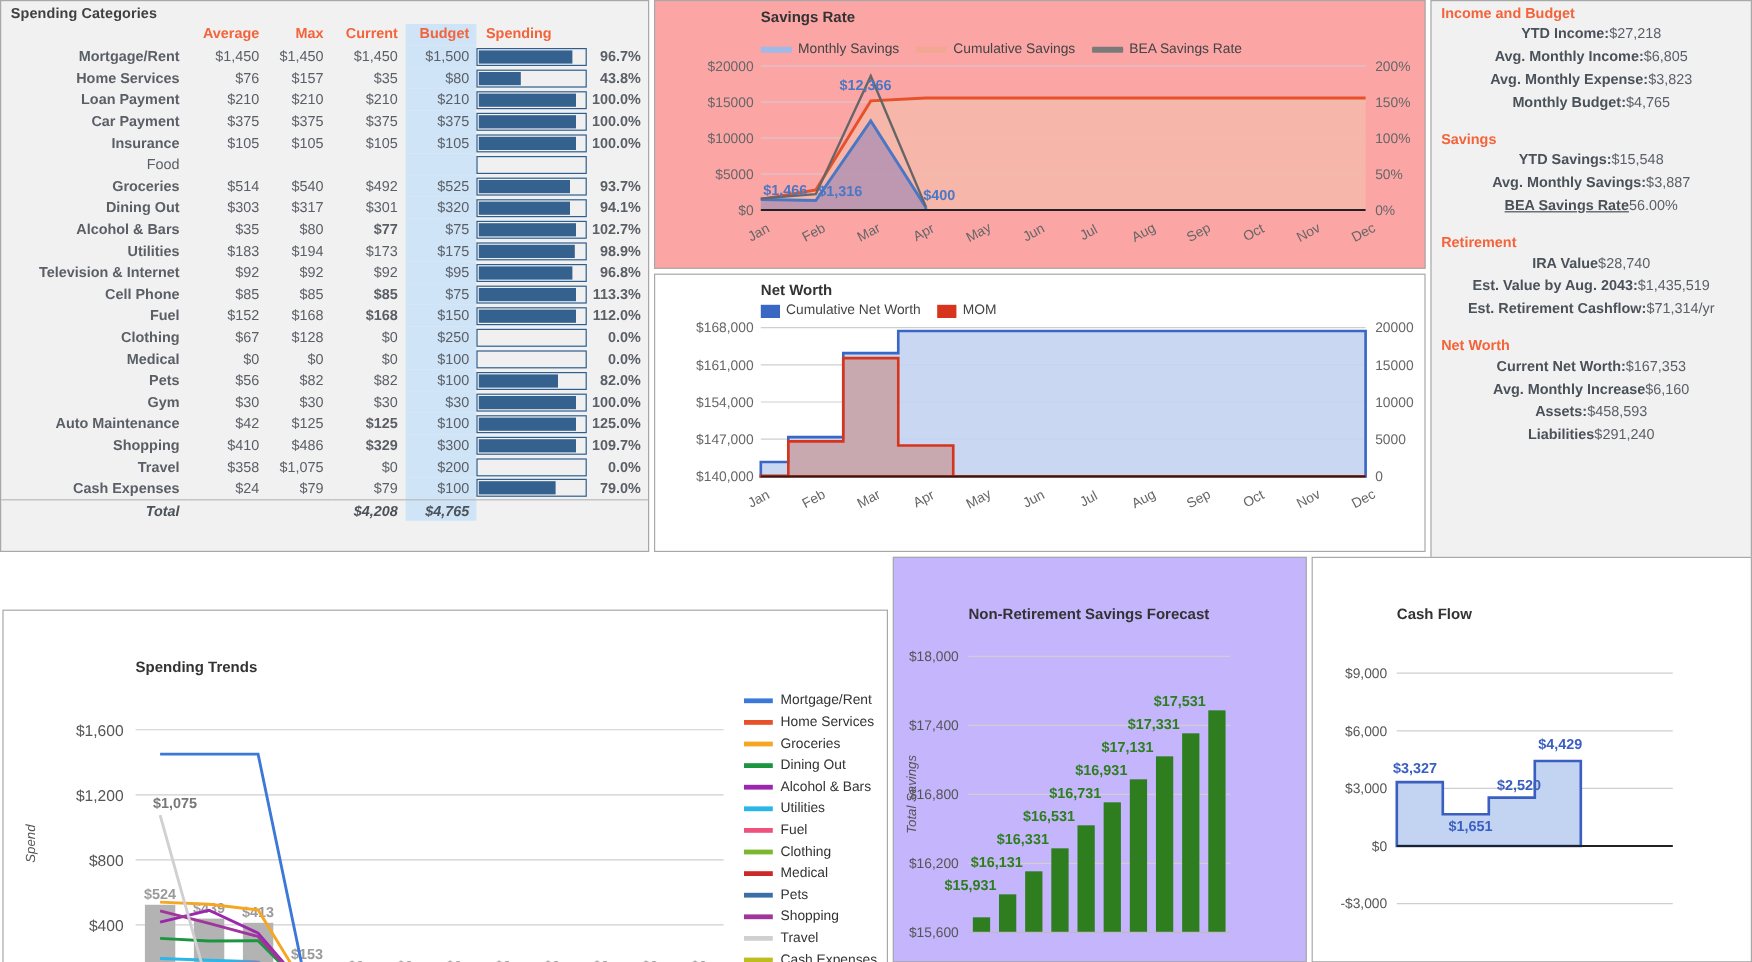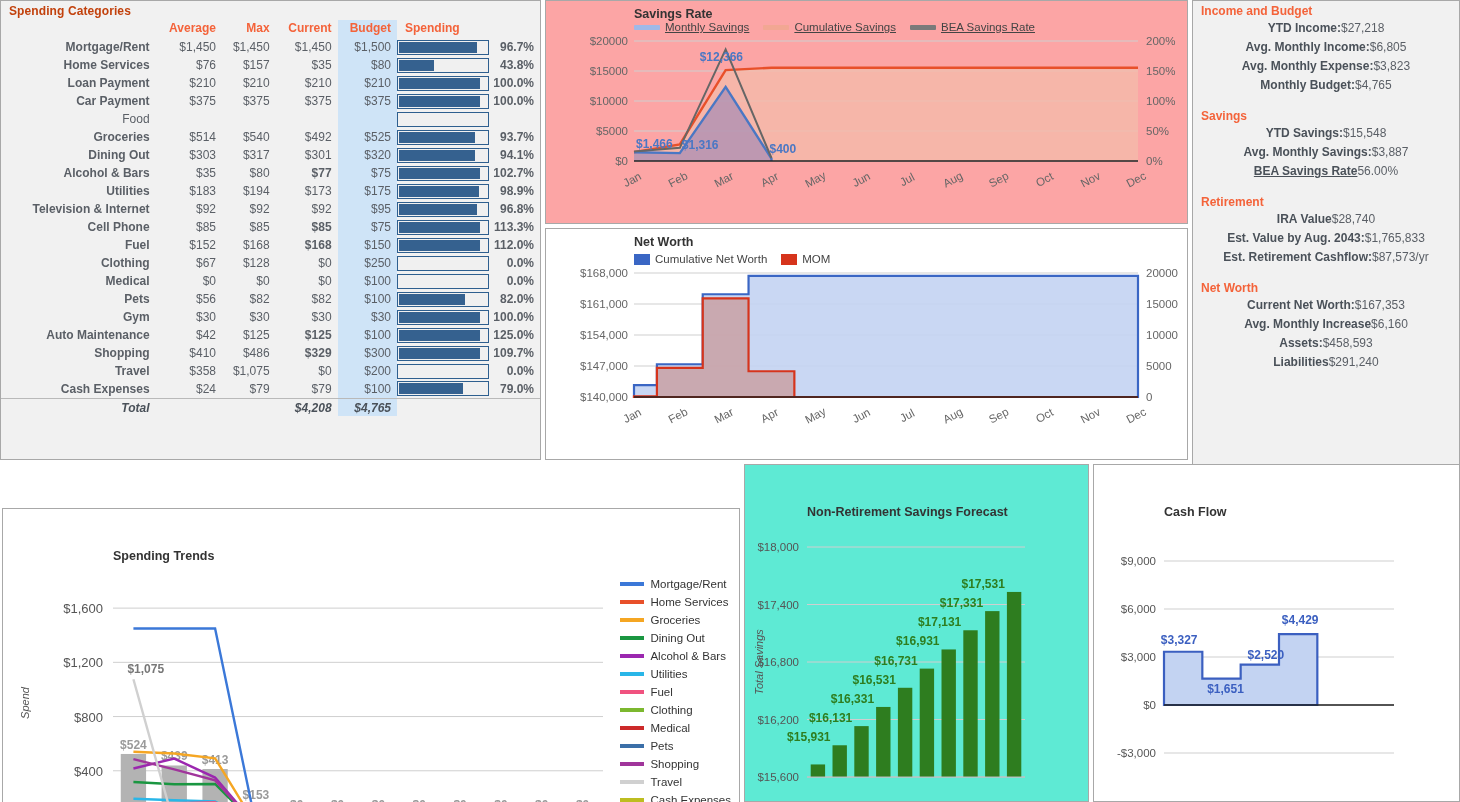--- a/index.html
+++ b/index.html
@@ -11,21 +11,21 @@
   }
   .dash { position: relative; width: 1460px; height: 802px; }
 
   
   .panel { position: absolute; background: #f1f1f1; border: 1px solid #a8a8a8; }
   .panel.white { background: #ffffff; }
 
   
   #panel-spending { left: 0; top: 0; width: 541px; height: 460px; }
   .sc-title {
-    color: #c2410c; font-size: 12px; font-weight: bold;
+    color: #404040; font-size: 12px; font-weight: bold;
     padding: 3px 0 2px 8px; letter-spacing: .1px;
   }
   table.sc { width: 100%; border-collapse: collapse; font-size: 12px; }
   table.sc th {
     color: #f4633a; font-weight: bold; text-align: right;
     padding: 1px 6px 3px 0; font-size: 12px; white-space: nowrap;
   }
   table.sc th.cat { text-align: left; }
   table.sc th.spend-h { text-align: left; padding-left: 8px; }
   table.sc td {
@@ -59,21 +59,21 @@
   .sum-row { display: flex; justify-content: center; line-height: 19px; color: #4a5159; }
   .sum-row .k { font-weight: bold; }
   .sum-row .v { color: #5a5f66; }
   .sum-row.link .k { text-decoration: underline; }
   .sum-row.link .v { font-weight: normal; }
 
   
   #panel-savings  { left: 545px; top: 0;   width: 643px; height: 224px; background: #fca5a5; }
   #panel-networth { left: 545px; top: 228px; width: 643px; height: 232px; background: #fff; }
   #panel-trends   { left: 2px;   top: 464px; width: 738px; height: 338px; background:#fff;margin-top:44px; }
-  #panel-forecast { left: 744px; top: 464px; width: 345px; height: 338px; background:#5eead4; }
+  #panel-forecast { left: 744px; top: 464px; width: 345px; height: 338px; background:#c4b5fd; }
   #panel-cashflow { left: 1093px;top: 464px; width: 367px; height: 338px; background:#fff; }
 
   .chart-title { font-size: 12.5px; font-weight: bold; color: #333; }
   .legend { display: flex; align-items: center; gap: 14px; font-size: 11.5px; color: #444; }
   .legend .item { display: flex; align-items: center; gap: 5px; white-space: nowrap; }
   .swatch { display: inline-block; width: 26px; height: 5px; border-radius: 1px; }
   .swatch.box { width: 16px; height: 11px; border-radius: 0; }
   .axis-lab { font-size: 11.5px; fill: #666; }
   .axis-lab-r { font-size: 11.5px; fill: #666; }
   .grid { stroke: #cfcfcf; stroke-width: 1; }
@@ -153,20 +153,33 @@
             <td>$375</td>
             <td class="budgetcol">$375</td>
             <td class="barcell">
               <div class="barbox">
                 <div class="barfill" style="width: 90%;"></div>
               </div>
             </td>
             <td class="pct pct-high">100.0%</td>
           </tr>
           <tr>
+            <td class="cat">Insurance</td>
+            <td>$105</td>
+            <td>$105</td>
+            <td>$105</td>
+            <td class="budgetcol">$105</td>
+            <td class="barcell">
+              <div class="barbox">
+                <div class="barfill" style="width: 90%;"></div>
+              </div>
+            </td>
+            <td class="pct pct-high">100.0%</td>
+          </tr>
+          <tr>
             <td class="cat group">Food</td>
             <td></td>
             <td></td>
             <td></td>
             <td class="budgetcol"></td>
             <td class="barcell">
               <div class="barbox"></div>
             </td>
             <td class="pct "></td>
           </tr>
@@ -410,25 +423,25 @@
           <span class="k">BEA Savings Rate</span>
           <span class="v">56.00%</span>
         </div>
         <div class="sum-head sp">Retirement</div>
         <div class="sum-row">
           <span class="k">IRA Value</span>
           <span class="v">$28,740</span>
         </div>
         <div class="sum-row">
           <span class="k">Est. Value by Aug. 2043:</span>
-          <span class="v">$1,765,833</span>
+          <span class="v">$1,435,519</span>
         </div>
         <div class="sum-row">
           <span class="k">Est. Retirement Cashflow:</span>
-          <span class="v">$87,573/yr</span>
+          <span class="v">$71,314/yr</span>
         </div>
         <div class="sum-head sp">Net Worth</div>
         <div class="sum-row">
           <span class="k">Current Net Worth:</span>
           <span class="v">$167,353</span>
         </div>
         <div class="sum-row">
           <span class="k">Avg. Monthly Increase</span>
           <span class="v">$6,160</span>
         </div>
@@ -439,21 +452,21 @@
         <div class="sum-row">
           <span class="k">Liabilities</span>
           <span class="v">$291,240</span>
         </div>
       </div>
   </div>
 
   <div class="panel white" id="panel-savings">
     <div style="padding:6px 0 0 88px;">
       <div class="chart-title">Savings Rate</div>
-      <div class="legend" style="margin-top:0;text-decoration:underline;">
+      <div class="legend" style="margin-top:14px;">
         <span class="item">
           <i class="swatch" style="background:#9fb9e8"></i>
           <span>Monthly Savings</span>
         </span>
         <span class="item">
           <i class="swatch" style="background:#f2a793"></i>
           <span>Cumulative Savings</span>
         </span>
         <span class="item">
           <i class="swatch" style="background:#7a7a7a"></i>

